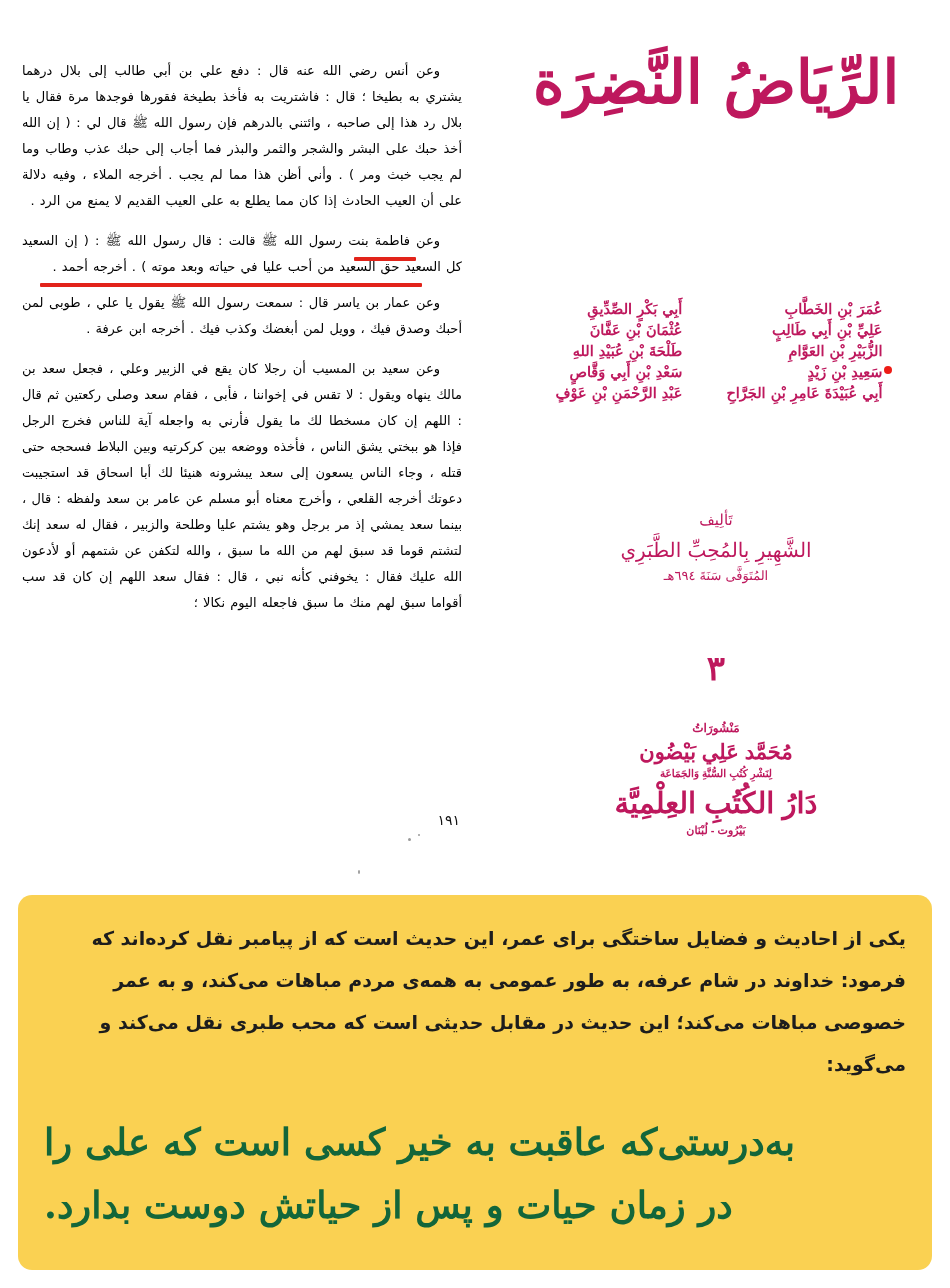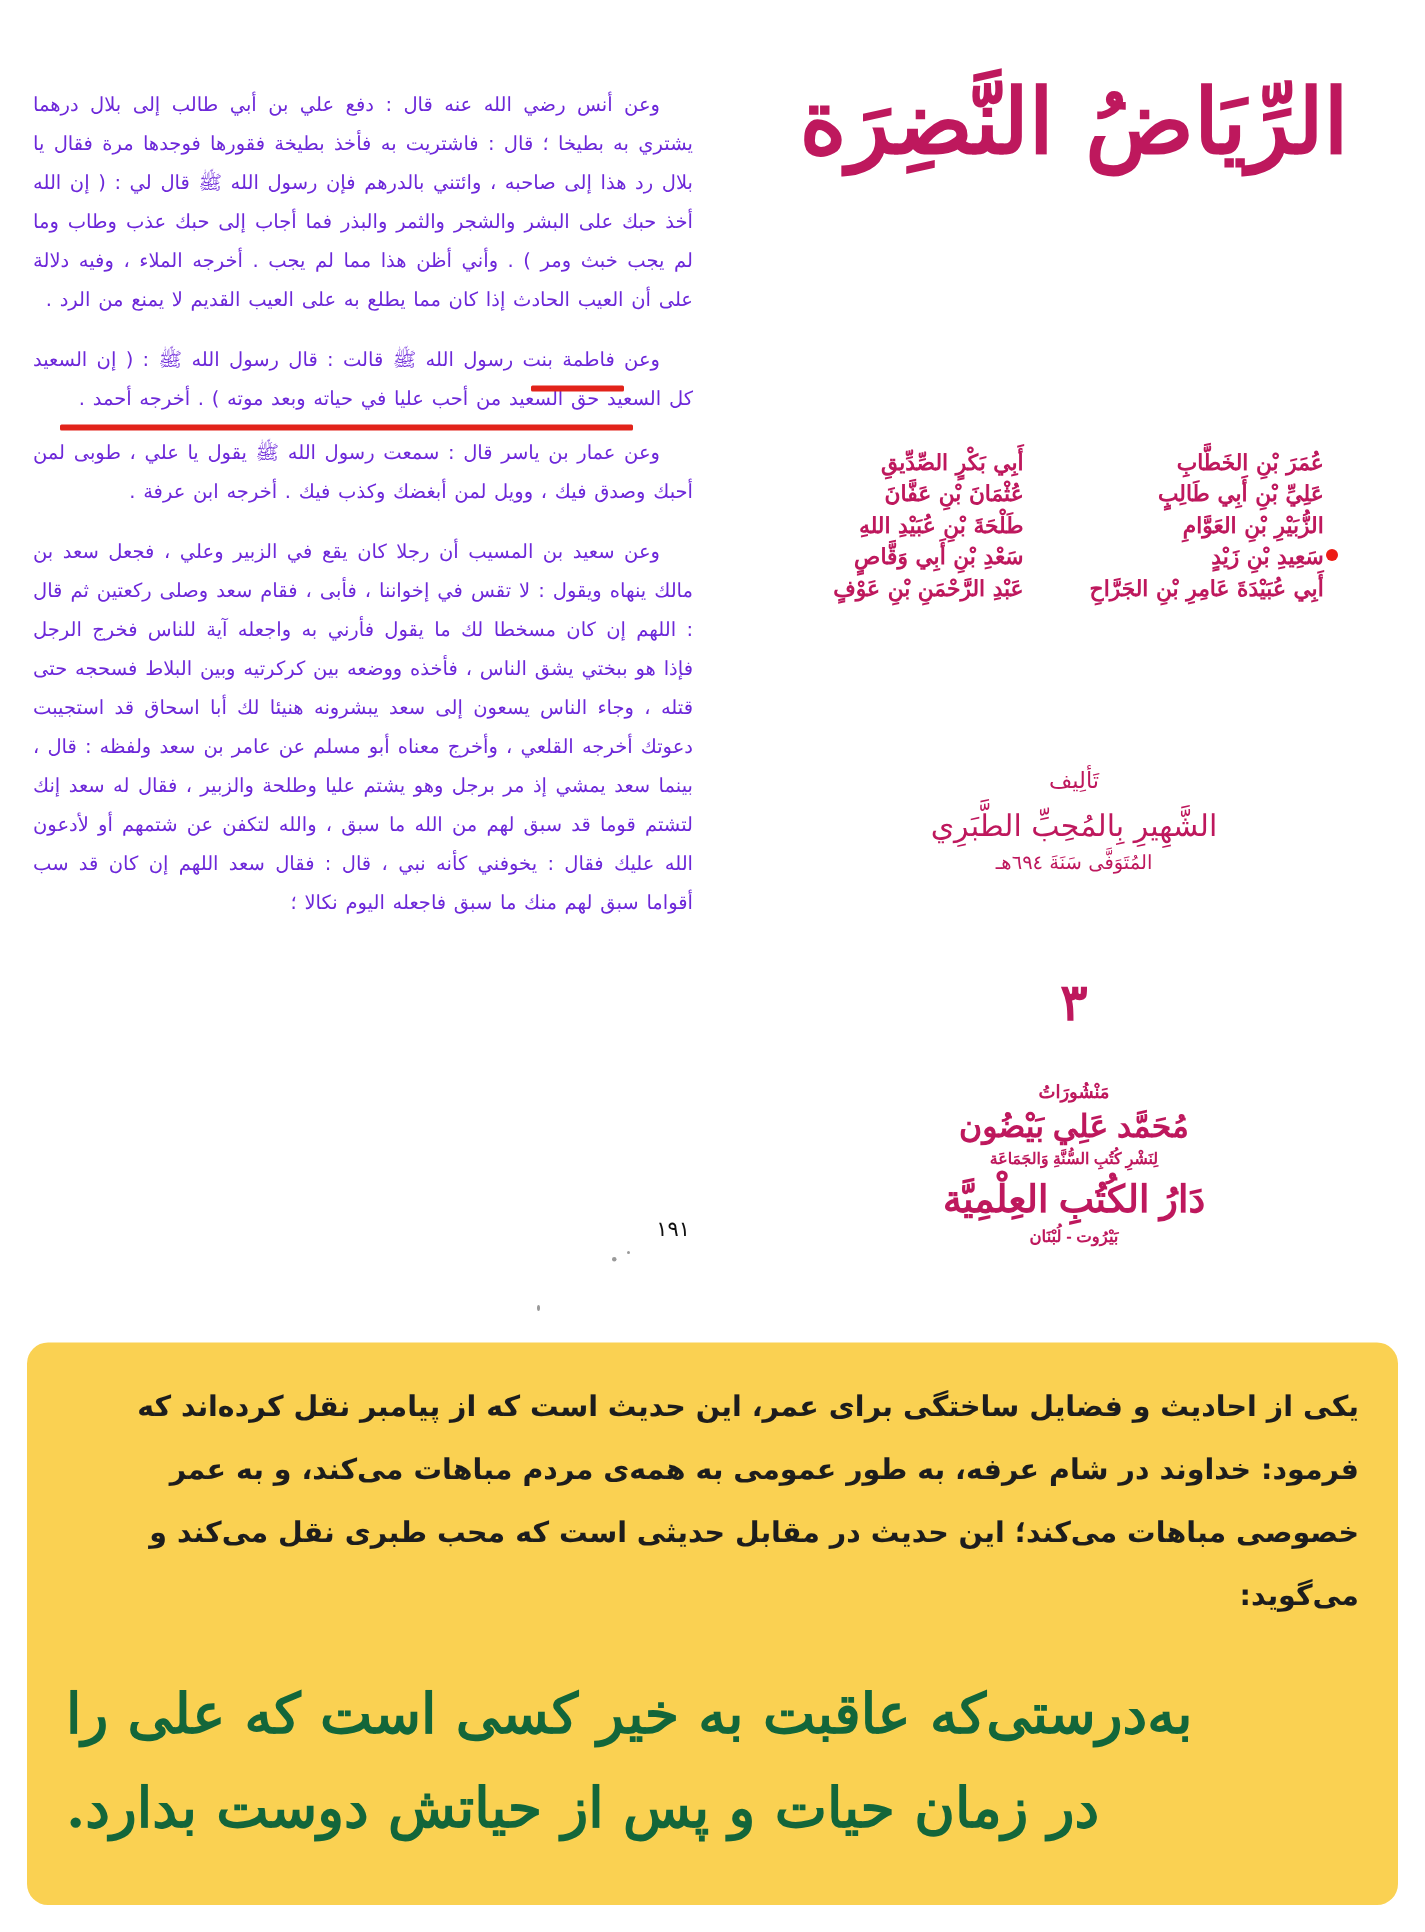--- a/index.html
+++ b/index.html
@@ -14,21 +14,21 @@
   
   #scan-area{
     position:absolute;left:0;top:0;width:950px;height:880px;
     background:#ffffff;
   }
 
   
   #text-column{
     position:absolute;left:22px;top:58px;width:440px;
     direction:rtl;text-align:justify;
-    color:#6d28d9;
+    color:#000000;
   }
   #text-column .para{
     font-size:13.0px;line-height:26px;
     text-indent:22px;
     margin:0 0 14px 0;
     word-spacing:1px;
   }
   #text-column .para.tight{margin-bottom:10px;}
 
   .hl-wrap{position:relative;display:inline;}
@@ -98,21 +98,21 @@
   }
 
   #publisher{
     position:absolute;left:60px;top:720px;width:360px;
     font-family:Liberation Sans, sans-serif;
     font-weight:bold;line-height:1.4;
   }
   #publisher .p1{display:block;font-size:12px;}
   #publisher .p2{display:block;font-size:21px;}
   #publisher .p3{display:block;font-size:10.5px;}
-  #publisher .p4{display:block;font-size:25px;margin-top:2px;}
+  #publisher .p4{display:block;font-size:29px;margin-top:2px;}
   #publisher .p5{display:block;font-size:11px;}
 
   
   #commentary{
     position:absolute;left:18px;top:895px;
     width:914px;height:375px;
     background:#FAD152;
     border-radius:14px;
     box-sizing:border-box;
     padding:22px 26px 16px 26px;

